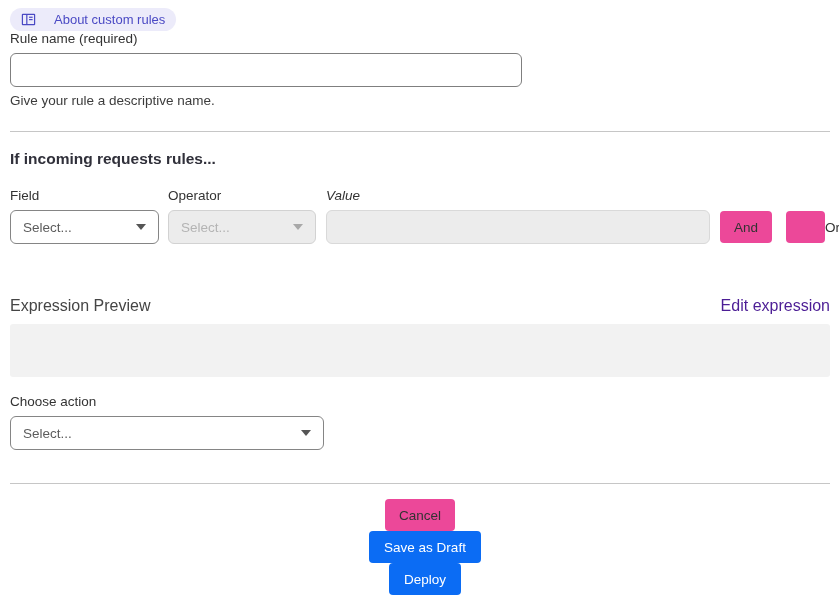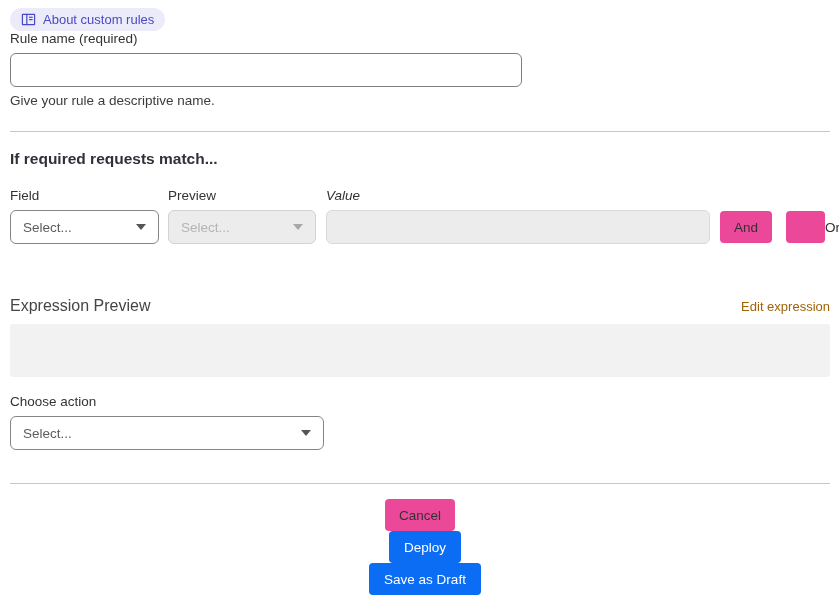--- a/index.html
+++ b/index.html
@@ -8,21 +8,21 @@
     font-family: "Liberation Sans", sans-serif;
     color: #333;
     overflow: hidden;
   }
   .page { padding: 8px 9px 0 10px; width: 839px; }
 
   
   .header-row { display: flex; align-items: center; gap: 11px; }
   .page-title { font-size: 20px; font-weight: bold; color: #2b2b33; letter-spacing: 0.1px; }
   .about-badge {
-    display: inline-flex; align-items: center; gap: 7px;
+    display: inline-flex; align-items: center; gap: 18px;
     background: #ecebfa; color: #4a49c4;
     height: 23px; padding: 0 11px; border-radius: 12px;
     font-size: 13px; cursor: pointer; text-decoration: none;
   }
 
   
   .field-label { font-size: 13.5px; color: #333; }
   .rule-name-input {
     margin-top: 7px; width: 512px; height: 34px;
     border: 1px solid #7f7f7f; border-radius: 6px;
@@ -69,21 +69,21 @@
     background: #ec4899; color: #333; border: none; border-radius: 4px;
     height: 32px; font-size: 13.5px; cursor: pointer;
     font-family: "Liberation Sans", sans-serif;
   }
   .btn-and { margin-left: 10px; width: 52px; }
   .btn-or { margin-left: 14px; width: 32px; padding-left: 39px; }
 
   
   .expr-row { display: flex; justify-content: space-between; align-items: baseline; margin-top: 53px; }
   .expr-label { font-size: 16px; color: #454545; }
-  .edit-link { font-size: 13px; color: #a16207; text-decoration: none; cursor: pointer; }
+  .edit-link { font-size: 16px; color: #4c1d95; text-decoration: none; cursor: pointer; }
   .expr-box {
     margin-top: 9px; width: 820px; height: 53px;
     background: #f2f2f2; border-radius: 3px;
     font-size: 13px; color: #555; padding: 8px 10px;
   }
 
   
   .sel-action { width: 314px; margin-top: 7px; }
 
   .divider-bottom { border: none; border-top: 1px solid #c6c6c6; margin-top: 33px; }
@@ -117,25 +117,25 @@
       <span>About custom rules</span>
     </a>
   </div>
 
   <div class="field-label">Rule name (required)</div>
   <input class="rule-name-input" type="text" value="" placeholder="" style="">
   <div class="help-text">Give your rule a descriptive name.</div>
 
   <hr class="divider">
 
-  <div class="section-heading">If required requests match...</div>
+  <div class="section-heading">If incoming requests rules...</div>
 
   <div class="labels-row">
     <span class="lab-field">Field</span>
-    <span class="lab-operator">Preview</span>
+    <span class="lab-operator">Operator</span>
     <span class="lab-value">Value</span>
   </div>
 
   <div class="controls-row">
     <div class="select-box select-enabled sel-field">
       <span>Select...</span>
       <span class="caret"></span>
     </div>
     <div class="select-box select-disabled sel-operator">
       <span>Select...</span>
@@ -156,17 +156,17 @@
   <div class="field-label" style="margin-top:17px;">Choose action</div>
   <div class="select-box select-enabled sel-action">
     <span>Select...</span>
     <span class="caret"></span>
   </div>
 
   <hr class="divider-bottom">
 
   <div class="footer-row">
     <button class="gray-btn btn-cancel">Cancel</button>
+    <button class="blue-btn btn-save">Save as Draft</button>
     <button class="blue-btn btn-deploy">Deploy</button>
-    <button class="blue-btn btn-save">Save as Draft</button>
   </div>
 
 </div>
 
 </body></html>

